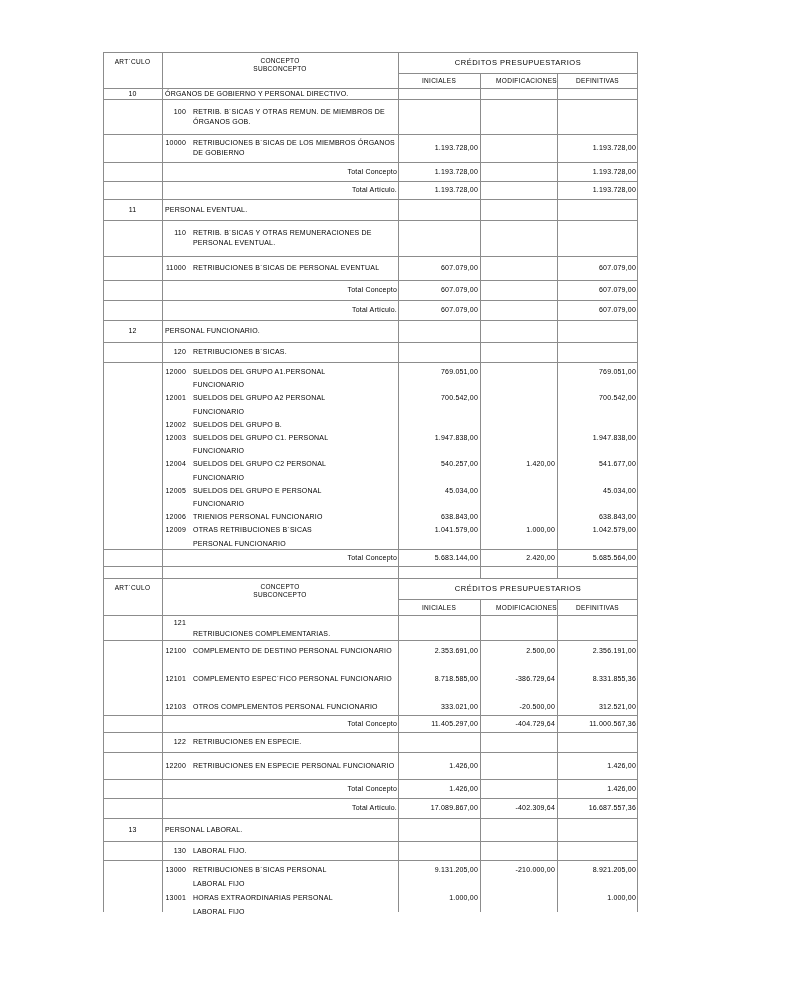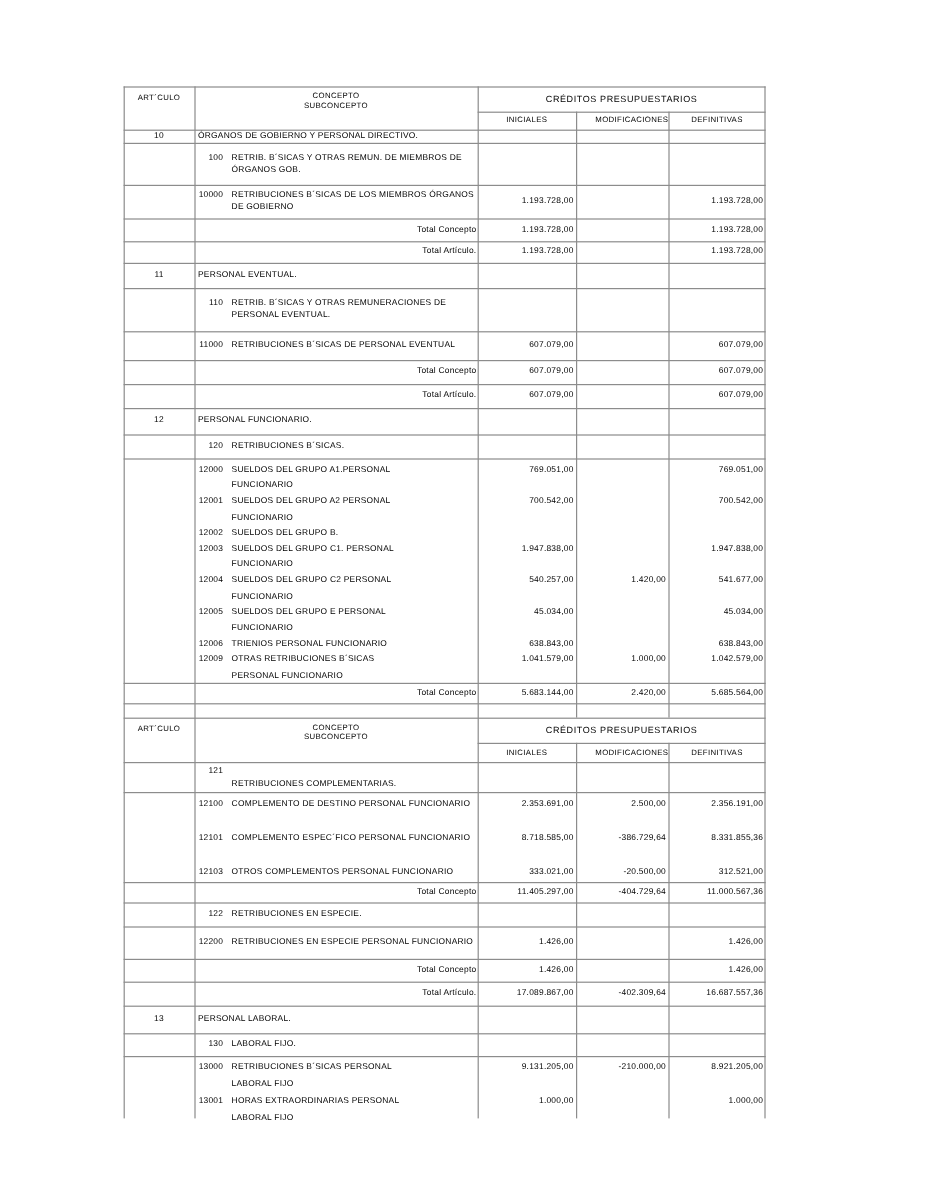--- a/index.html
+++ b/index.html
@@ -1,18 +1,18 @@
 <!DOCTYPE html>
 <html><head>
 <meta charset="utf-8">
 <style>
   *{box-sizing:border-box;margin:0;padding:0}
   html,body{background:#ffffff}
   body{width:792px;height:1000px;position:relative;font-family:"Liberation Sans",sans-serif;color:#000}
-  #doc{position:absolute;left:103px;top:72px;width:639px;height:860px}
+  #doc{position:absolute;left:103px;top:52px;width:639px;height:860px}
   .vl,.hl{position:absolute;background:#8c8c8c}
   .vl{width:1px}
   .hl{height:1px;width:535px;left:0}
   .t-row{position:absolute;left:0;width:535px;display:flex;align-items:center;font-size:7px;letter-spacing:.2px;line-height:10px}
   .ca{width:59px;text-align:center;flex:none}
   .cc{width:236px;flex:none}
   .cc.art{padding-left:3px}
   .cc.total{text-align:right;padding-right:1px}
   .ccf{display:flex;align-items:flex-start}
   .code{width:24px;text-align:right;flex:none}

